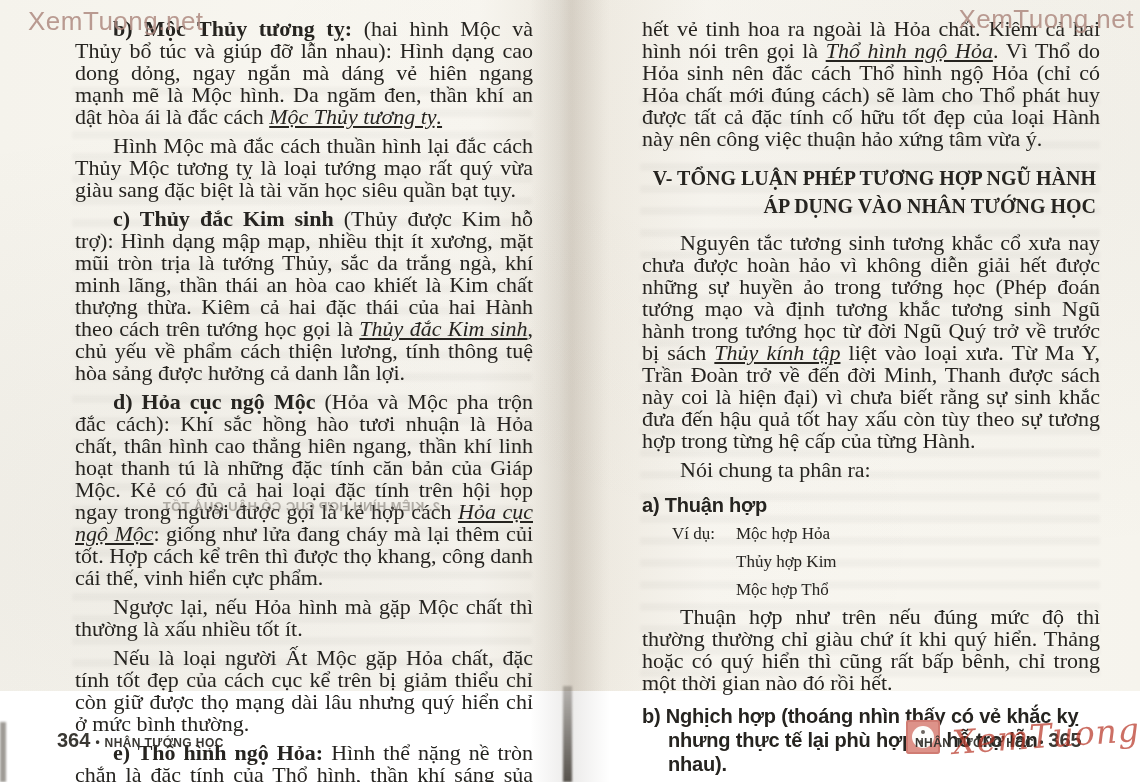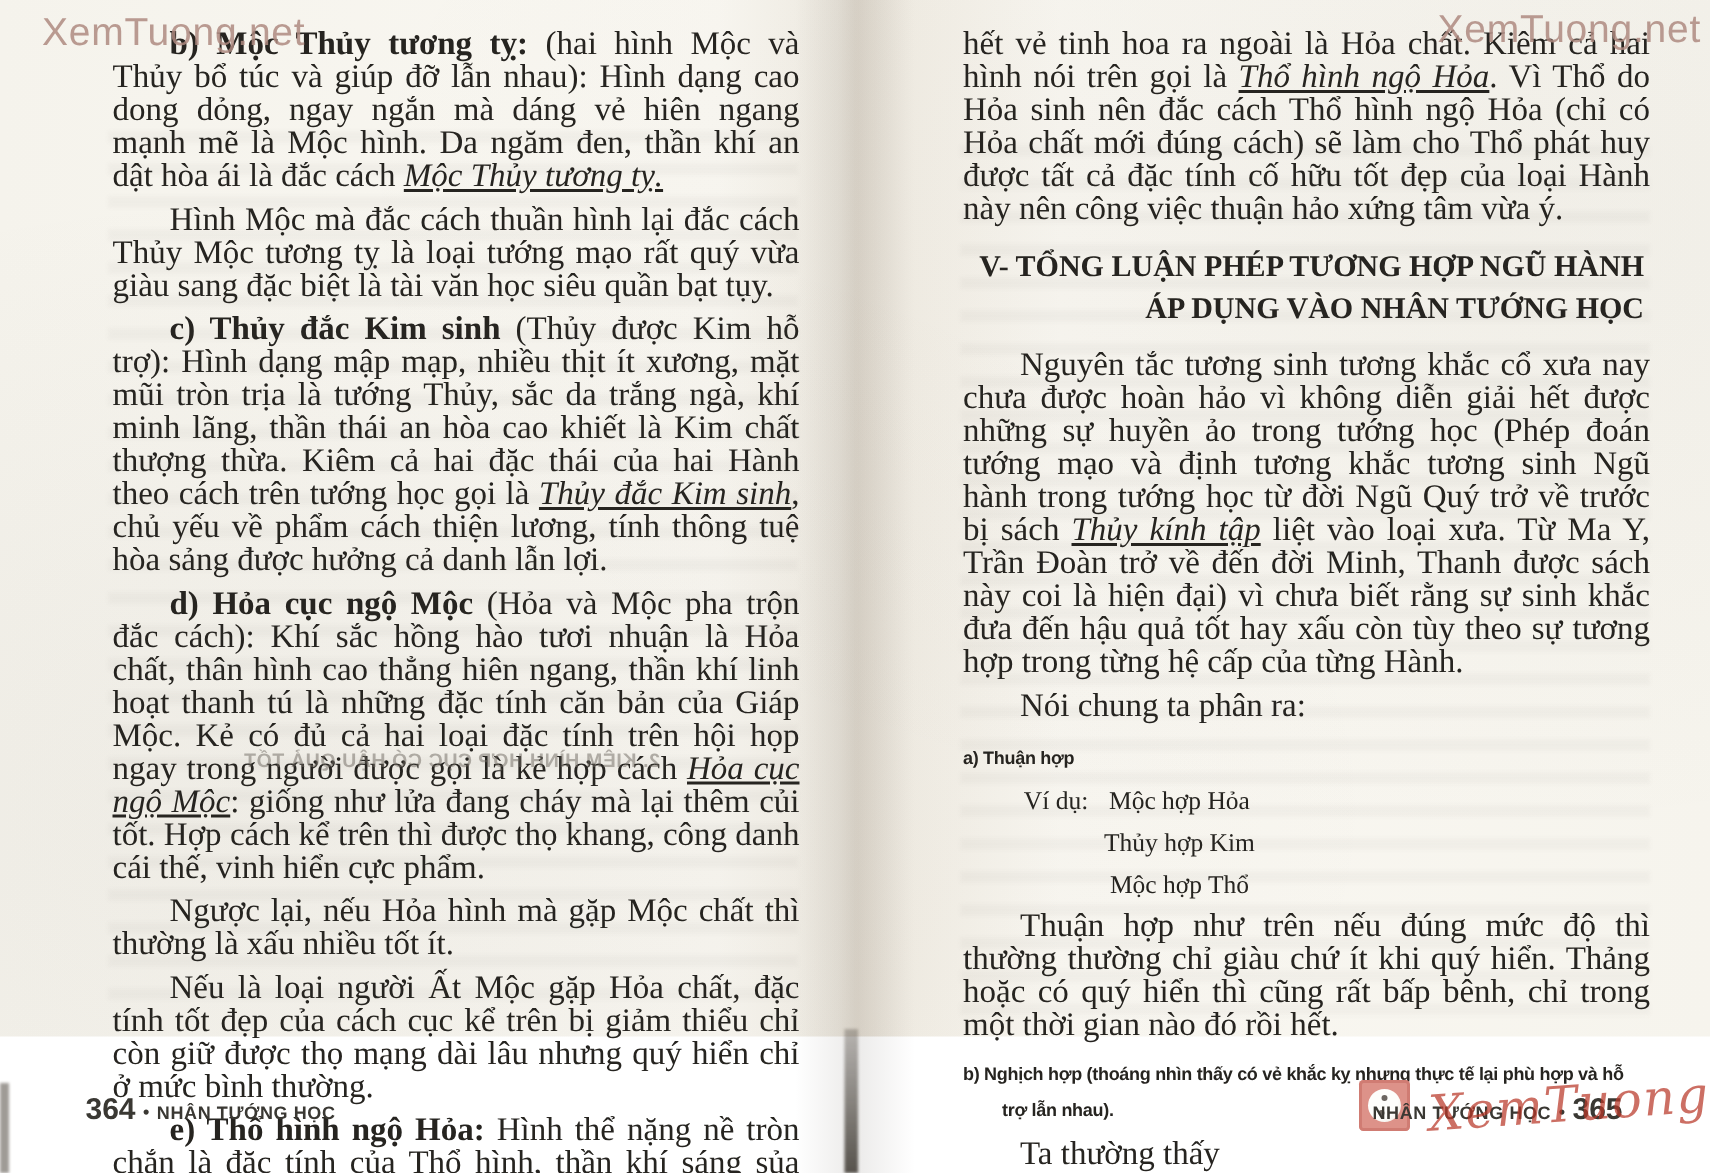--- a/index.html
+++ b/index.html
@@ -46,23 +46,23 @@
   .page-right{left:642px;}
   .para{font-size:22px;line-height:22px;text-align:justify;margin:0 0 7px 0;}
   .indent{text-indent:38px;}
   .noindent{text-indent:0;}
   .run-b{font-weight:bold;}
   .run-i{font-style:italic;text-decoration:underline;}
   .section-heading{font-size:20px;line-height:28px;font-weight:bold;text-align:right;
     margin:14px 4px 12px 4px;}
   .section-heading span{display:block;}
   .sub-heading{font-family:"Liberation Sans",sans-serif;font-weight:bold;
-    font-size:12px;line-height:22px;letter-spacing:-0.2px;margin:13px 0 4px 0;}
+    font-size:20px;line-height:22px;letter-spacing:-0.2px;margin:13px 0 4px 0;}
   .sub-heading.hang{margin-top:10px;line-height:24px;padding-left:26px;text-indent:-26px;}
-  .examples{display:flex;margin:0 0 2px 0;padding-left:30px;font-size:17px;text-align:center;}
+  .examples{display:flex;margin:0 0 2px 0;padding-left:30px;font-size:17px;}
   .ex-label{width:64px;line-height:28px;}
   .ex-items div{line-height:28px;}
   .closing{margin-top:6px;}
   
   .footer{position:absolute;font-family:"Liberation Sans",sans-serif;color:#3a3833;white-space:nowrap;z-index:2;}
   .footer-left{left:57px;top:729px;}
   .footer-right{left:906px;top:720px;}
   .pagenum{font-weight:bold;font-size:20px;}
   .booktitle{font-weight:bold;font-size:12px;letter-spacing:0.4px;}
   .dot{font-weight:bold;font-size:12px;margin:0 5px;vertical-align:1px;}

